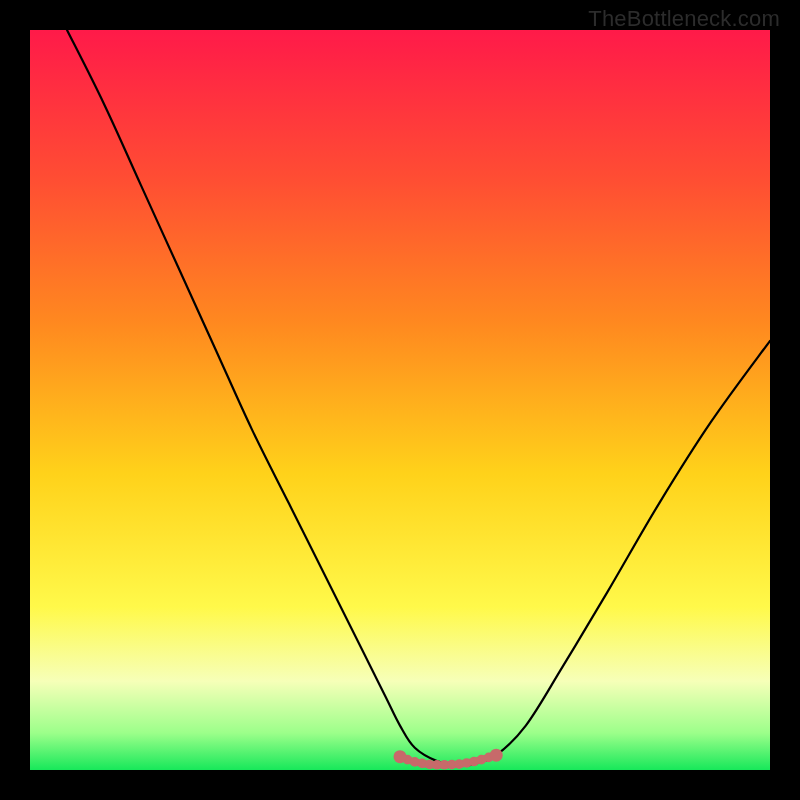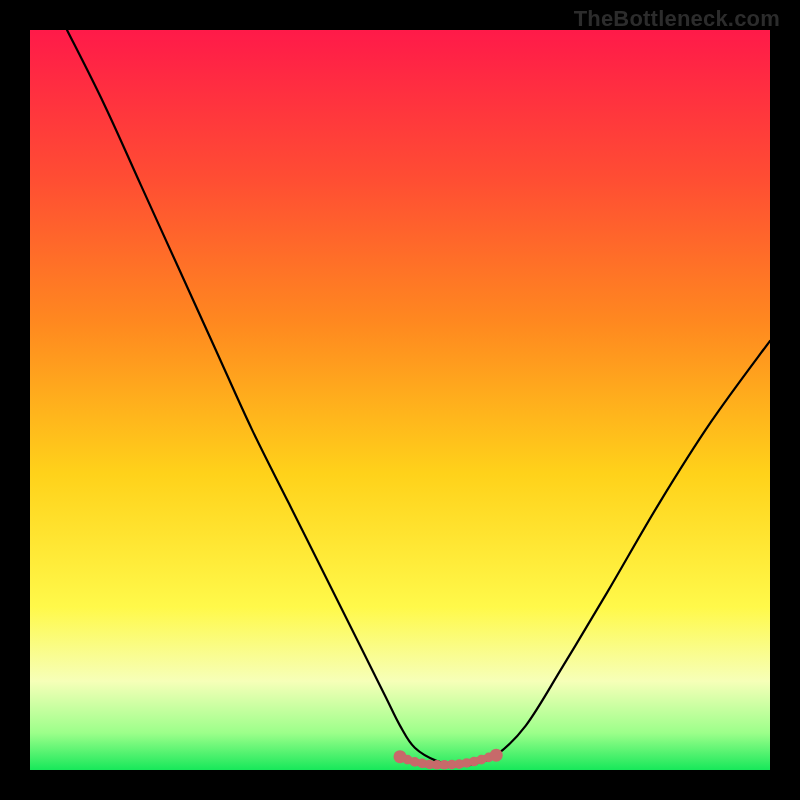--- a/index.html
+++ b/index.html
@@ -1,18 +1,18 @@
 <!DOCTYPE html>
 <html><head>
 <meta charset="utf-8">
 <style>
   html,body{margin:0;padding:0;width:800px;height:800px;overflow:hidden;background:#000;font-family:Arial,Helvetica,sans-serif}
   .frame{position:absolute;inset:0;background:#000}
   .plot{position:absolute;left:30px;top:30px;width:740px;height:740px}
-  .wm{position:absolute;top:6px;right:20px;color:#2c2c2c;font-weight:700;font-size:22px;letter-spacing:.2px}
+  .wm{position:absolute;top:6px;right:20px;color:#2c2c2c;font-weight:400;font-size:22px;letter-spacing:.2px}
   svg{display:block}
 </style>
 </head>
 <body>
 <div class="frame">
   <div class="wm">TheBottleneck.com</div>
   <div class="plot">
     <svg id="svg" width="740" height="740" viewBox="0 0 740 740">
         <defs>
           <linearGradient id="bg" x1="0" y1="0" x2="0" y2="1">

